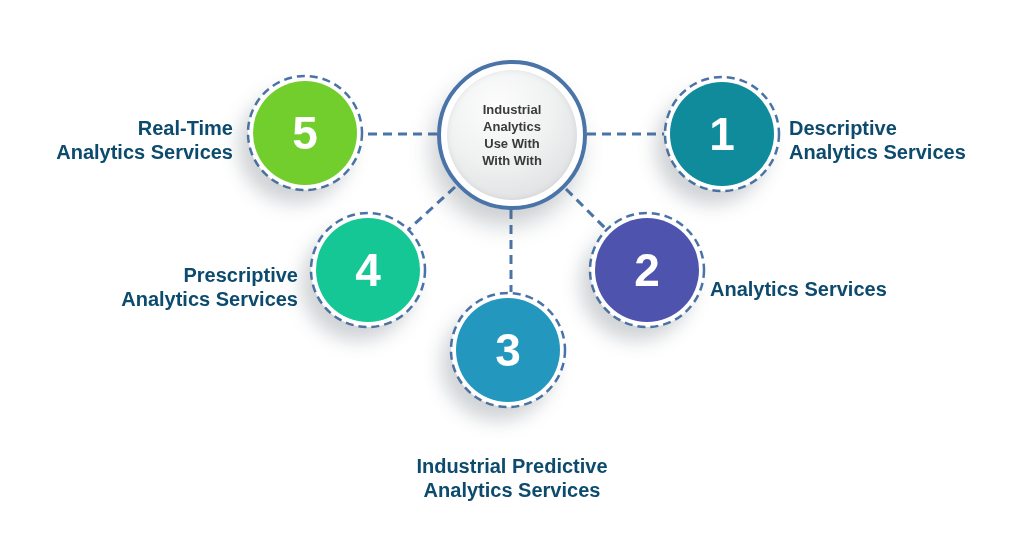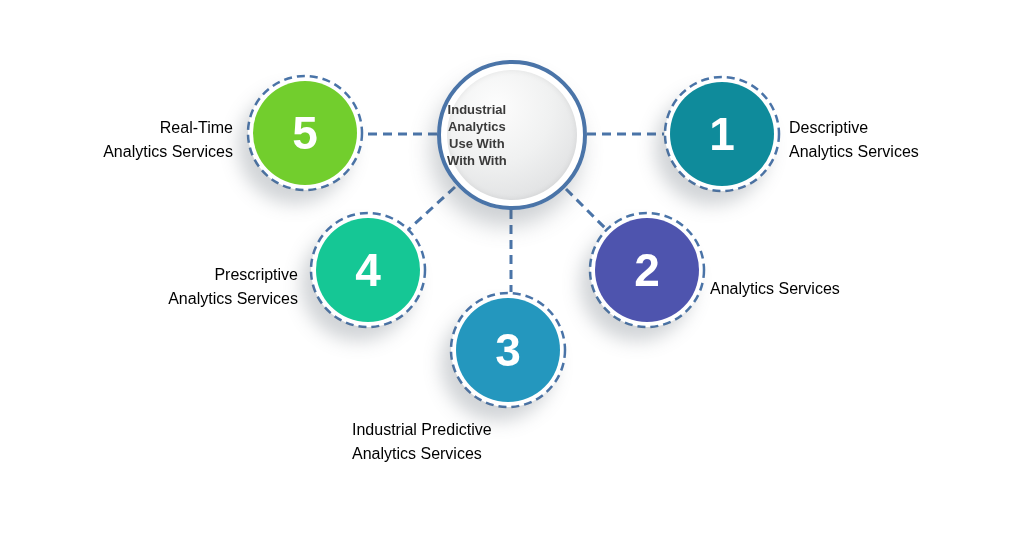--- a/index.html
+++ b/index.html
@@ -16,26 +16,26 @@
   .shadow-big{position:absolute;left:437px;top:60px;width:150px;height:150px;border-radius:50%;
     box-shadow:-6px 16px 22px rgba(90,100,110,0.30);}
   .disc{position:absolute;width:104px;height:104px;border-radius:50%;
     display:flex;align-items:center;justify-content:center;}
   .num{color:#ffffff;font-size:46px;font-weight:700;line-height:1;}
   .center{position:absolute;left:437px;top:60px;width:150px;height:150px;border-radius:50%;
     border:4px solid #4A74A8;background:#ffffff;box-sizing:border-box;}
   .center-inner{position:absolute;inset:6px;border-radius:50%;
     background:radial-gradient(circle at 38% 28%, #fdfdfd 0%, #f0f1f1 45%, #d8d9db 100%);
     box-shadow:inset 0 0 6px rgba(0,0,0,0.08);
-    display:flex;align-items:center;justify-content:flex-start;text-align:center;}
+    display:flex;align-items:center;justify-content:center;text-align:center;}
   .center-text{font-size:13px;font-weight:700;color:#3a3a3a;line-height:17px;}
   .center-text span{display:block;}
-  .label{position:absolute;font-size:16px;font-weight:400;color:#000000;line-height:24px;}
+  .label{position:absolute;font-size:20px;font-weight:700;color:#0c4a6e;line-height:24px;}
   .label.r{text-align:right;}
-  .label.c{}
+  .label.c{text-align:center;margin-top:36px;}
 </style>
 </head>
 <body>
 
 <div class="stage">
 
   <svg class="wires" width="1024" height="536" viewBox="0 0 1024 536">
 
     <line class="wire" x1="437" y1="134" x2="364" y2="134" style="stroke: rgb(74, 116, 168);"></line>
     <line class="wire" x1="587" y1="134" x2="664" y2="134" style="stroke: rgb(74, 116, 168);"></line>

